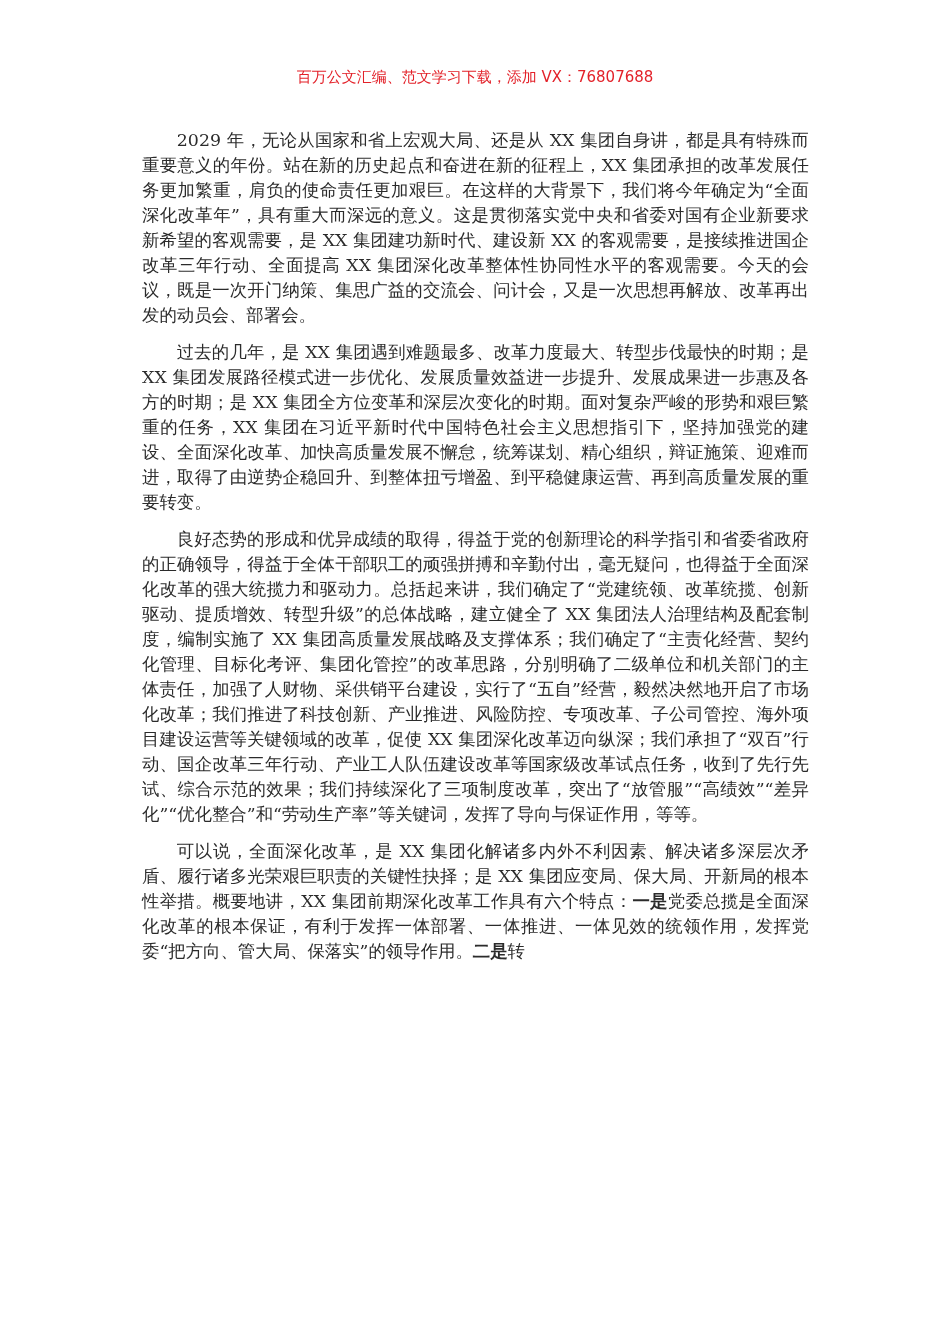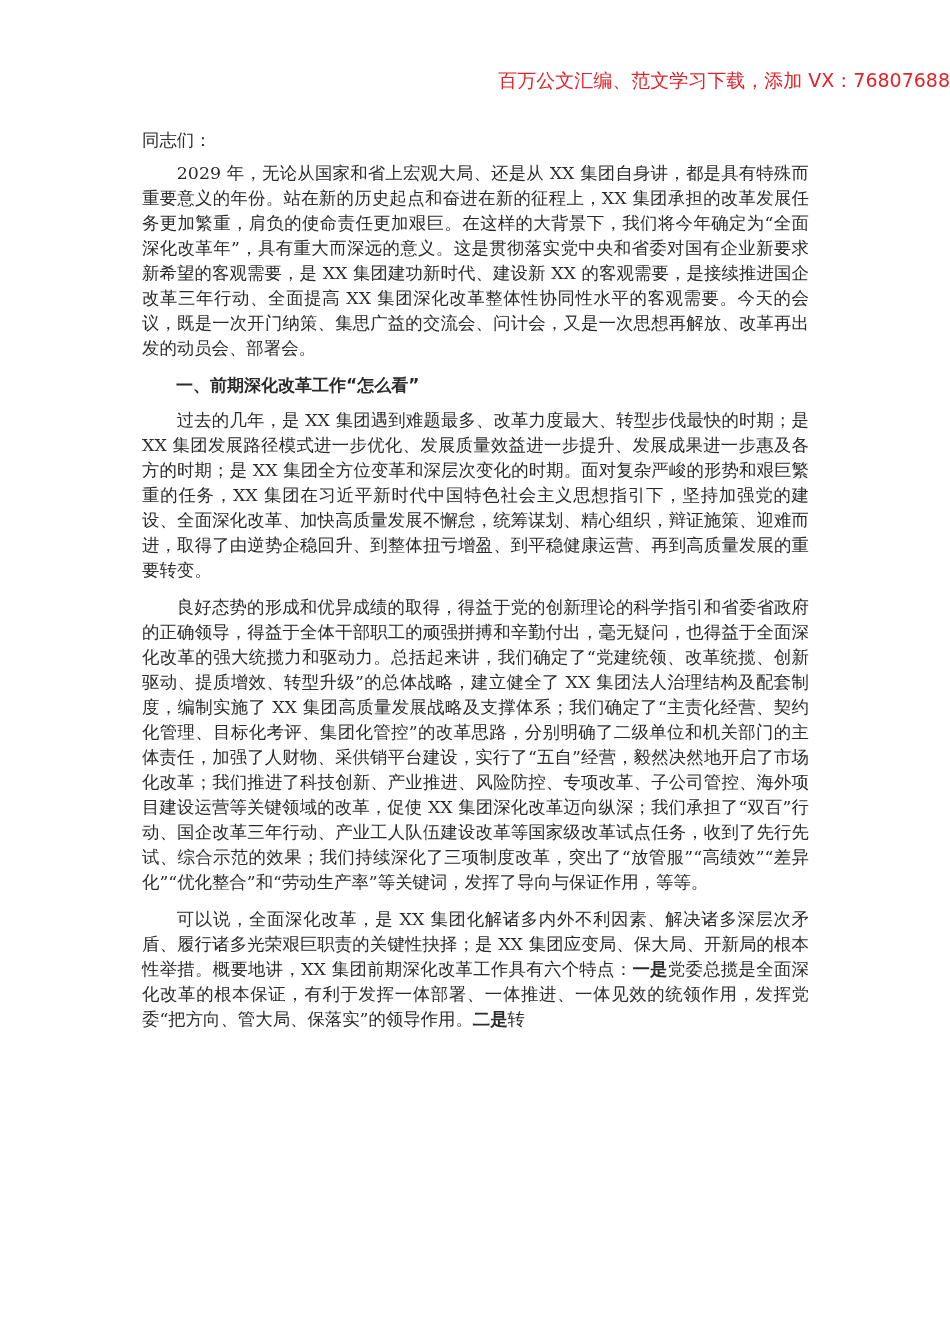--- a/index.html
+++ b/index.html
@@ -1,38 +1,36 @@
 <!DOCTYPE html>
 <html><head>
   <meta charset="utf-8">
   <style>
     html, body { margin: 0; padding: 0; background: #ffffff; }
     body { width: 950px; height: 1344px; position: relative; overflow: hidden; }
     .header-note {
-      position: absolute; left: 0; top: 68px; width: 950px; text-align: right;
+      position: absolute; left: 0; top: 68px; width: 950px; text-align: center;
       color: #e3222a; font-family: "DejaVu Sans", "Liberation Sans", sans-serif;
-      font-size: 19px; letter-spacing: 0px;
+      font-size: 15px; letter-spacing: 0px;
     }
     .doc {
       position: absolute; left: 142px; top: 128px; width: 667px;
       font-family: "DejaVu Serif", "Liberation Serif", serif;
       color: #2b2b2b; font-size: 17.4px; line-height: 25px;
       text-align: justify; text-justify: inter-character;
     }
     .salutation { margin: 0 0 8px 0; }
     .para { margin: 0 0 12px 0; text-indent: 2em; }
     .section-heading { margin: 0 0 10px 0; text-indent: 2em; font-weight: bold;
       font-family: "DejaVu Sans", "Liberation Sans", sans-serif; font-size: 17px; }
     .b { font-weight: bold; font-family: Liberation Sans, sans-serif; }
   </style>
 </head>
 <body>
 
 <div class="header-note">百万公文汇编、范文学习下载，添加 VX：76807688</div>
 
 <div class="doc">
-  <p class="salutation">同志们：</p>
   <p class="para">2029 年，无论从国家和省上宏观大局、还是从 XX 集团自身讲，都是具有特殊而重要意义的年份。站在新的历史起点和奋进在新的征程上，XX 集团承担的改革发展任务更加繁重，肩负的使命责任更加艰巨。在这样的大背景下，我们将今年确定为“全面深化改革年”，具有重大而深远的意义。这是贯彻落实党中央和省委对国有企业新要求新希望的客观需要，是 XX 集团建功新时代、建设新 XX 的客观需要，是接续推进国企改革三年行动、全面提高 XX 集团深化改革整体性协同性水平的客观需要。今天的会议，既是一次开门纳策、集思广益的交流会、问计会，又是一次思想再解放、改革再出发的动员会、部署会。</p>
-  <p class="section-heading">一、前期深化改革工作“怎么看”</p>
   <p class="para">过去的几年，是 XX 集团遇到难题最多、改革力度最大、转型步伐最快的时期；是 XX 集团发展路径模式进一步优化、发展质量效益进一步提升、发展成果进一步惠及各方的时期；是 XX 集团全方位变革和深层次变化的时期。面对复杂严峻的形势和艰巨繁重的任务，XX 集团在习近平新时代中国特色社会主义思想指引下，坚持加强党的建设、全面深化改革、加快高质量发展不懈怠，统筹谋划、精心组织，辩证施策、迎难而进，取得了由逆势企稳回升、到整体扭亏增盈、到平稳健康运营、再到高质量发展的重要转变。</p>
   <p class="para">良好态势的形成和优异成绩的取得，得益于党的创新理论的科学指引和省委省政府的正确领导，得益于全体干部职工的顽强拼搏和辛勤付出，毫无疑问，也得益于全面深化改革的强大统揽力和驱动力。总括起来讲，我们确定了“党建统领、改革统揽、创新驱动、提质增效、转型升级”的总体战略，建立健全了 XX 集团法人治理结构及配套制度，编制实施了 XX 集团高质量发展战略及支撑体系；我们确定了“主责化经营、契约化管理、目标化考评、集团化管控”的改革思路，分别明确了二级单位和机关部门的主体责任，加强了人财物、采供销平台建设，实行了“五自”经营，毅然决然地开启了市场化改革；我们推进了科技创新、产业推进、风险防控、专项改革、子公司管控、海外项目建设运营等关键领域的改革，促使 XX 集团深化改革迈向纵深；我们承担了“双百”行动、国企改革三年行动、产业工人队伍建设改革等国家级改革试点任务，收到了先行先试、综合示范的效果；我们持续深化了三项制度改革，突出了“放管服”“高绩效”“差异化”“优化整合”和“劳动生产率”等关键词，发挥了导向与保证作用，等等。</p>
   <p class="para"><span>可以说，全面深化改革，是 XX 集团化解诸多内外不利因素、解决诸多深层次矛盾、履行诸多光荣艰巨职责的关键性抉择；是 XX 集团应变局、保大局、开新局的根本性举措。概要地讲，XX 集团前期深化改革工作具有六个特点：</span><span class="b">一是</span><span>党委总揽是全面深化改革的根本保证，有利于发挥一体部署、一体推进、一体见效的统领作用，发挥党委“把方向、管大局、保落实”的领导作用。</span><span class="b">二是</span><span>转</span></p>
 </div>
 
 </body></html>

